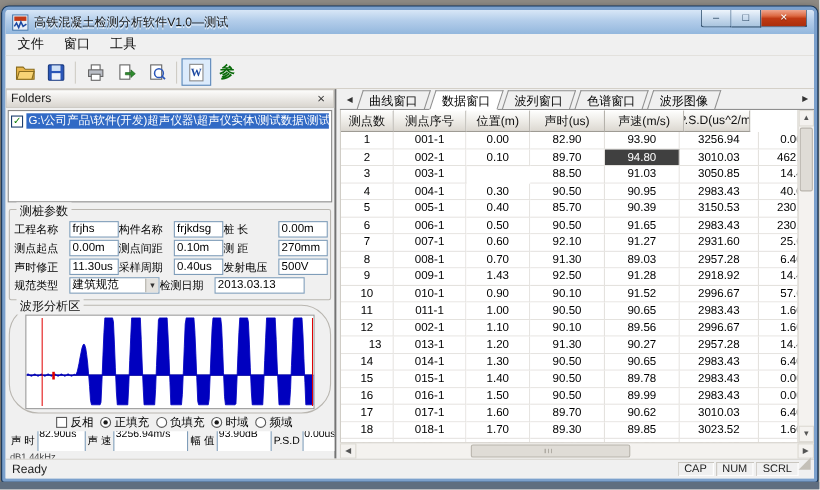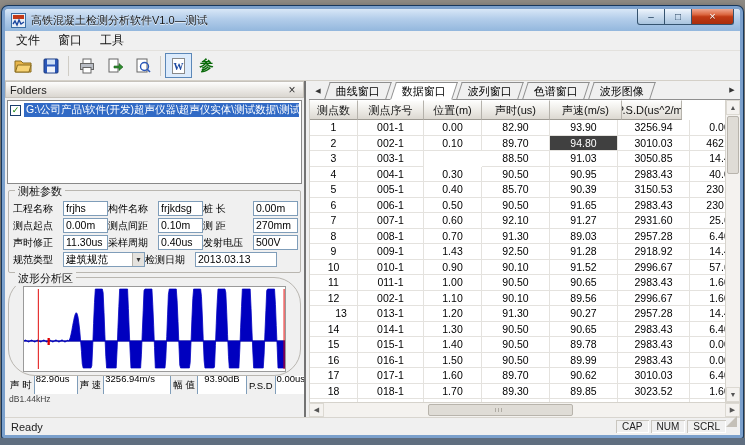--- a/index.html
+++ b/index.html
@@ -73,21 +73,21 @@
   .options { height:16px; flex:none; display:flex; align-items:center; gap:6px; padding-left:46px; font-size:10.5px; overflow:hidden; }
   .opt { display:flex; align-items:center; gap:3px; white-space:nowrap; }
   .radio { width:10px; height:10px; flex:none; border:1px solid #5a5a5a; border-radius:50%; background:#fff; position:relative; }
   .radio.checked::after { content:""; position:absolute; inset:2px; border-radius:50%; background:#1a1a1a; }
   .cb { width:10px; height:10px; flex:none; border:1px solid #5a5a5a; background:#fff; }
 
   .readouts { height:18px; flex:none; display:flex; align-items:center; padding:0 3px; font-size:9.5px; overflow:hidden; }
   .r-label { white-space:nowrap; margin:16px 2px; }
   .r-box { height:26px; line-height:12px; border:1px solid #7f9db9; background:#fff; font-size:9.5px; padding:0 1px;
     white-space:nowrap; overflow:hidden; flex:none; }
-  .r-box.r0 { width:44px; } .r-box.r1 { width:68px; } .r-box.r2 { width:50px;text-align:center; } .r-box.r3 { width:58px; }
+  .r-box.r0 { width:44px; } .r-box.r1 { width:68px; } .r-box.r2 { width:50px; } .r-box.r3 { width:58px; }
 
   .footnote { height:10px; flex:none; font-size:8.5px; color:#444; padding-left:4px; overflow:hidden; }
 
   
   .splitter { width:3px; flex:none; background:#f0f0f0; }
 
   
   .right-panel { flex:1; min-width:0; display:flex; flex-direction:column; background:#f0f0f0; }
   .tabstrip { height:19px; flex:none; display:flex; align-items:flex-end; padding:0 16px 0 2px;
     border-bottom:1px solid #8f8f8f; position:relative; background:#f0f0f0; }
@@ -262,20 +262,42 @@
               <svg viewBox="0 0 284 84" preserveAspectRatio="none">
                 <line x1="0" y1="54" x2="284" y2="54" stroke="#00007a" stroke-width="1"></line>
                 <path d="M0 54 L0.0 54.0 L0.9 53.2 L1.9 53.0 L2.8 53.6 L3.8 54.5 L4.7 55.0 L5.7 54.8 L6.6 54.0 L7.6 53.2 L8.5 53.0 L9.5 53.6 L10.4 54.5 L11.4 55.0 L12.3 54.8 L13.3 54.0 L14.2 53.2 L15.1 53.0 L16.1 53.6 L17.0 54.5 L18.0 55.0 L18.9 54.8 L19.9 53.9 L20.8 53.2 L21.8 53.0 L22.7 53.6 L23.7 54.5 L24.6 55.0 L25.6 54.8 L26.5 53.9 L27.5 53.1 L28.4 53.0 L29.3 53.6 L30.3 54.5 L31.2 55.0 L32.2 54.8 L33.1 53.9 L34.1 53.1 L35.0 53.0 L36.0 53.6 L36.9 54.5 L37.9 55.0 L38.8 54.7 L39.8 53.9 L40.7 53.1 L41.7 53.0 L42.6 53.7 L43.5 54.6 L44.5 55.0 L45.4 54.7 L46.4 53.9 L47.3 53.1 L48.3 54.0 L49.2 53.2 L50.2 51.0 L51.1 47.6 L52.1 43.2 L53.0 38.4 L54.0 33.8 L54.9 29.7 L55.9 26.9 L56.8 25.7 L57.7 26.6 L58.7 29.7 L59.6 35.2 L60.6 43.1 L61.5 52.9 L62.5 64.4 L63.4 76.8 L64.4 81.0 L65.3 81.0 L66.3 81.0 L67.2 81.0 L68.2 81.0 L69.1 81.0 L70.1 81.0 L71.0 81.0 L71.9 81.0 L72.9 81.0 L73.8 78.7 L74.8 58.3 L75.7 36.5 L76.7 15.4 L77.6 2.0 L78.6 2.0 L79.5 2.0 L80.5 2.0 L81.4 2.0 L82.4 2.0 L83.3 2.0 L84.3 2.0 L85.2 2.0 L86.1 5.6 L87.1 25.8 L88.0 47.4 L89.0 69.3 L89.9 81.0 L90.9 81.0 L91.8 81.0 L92.8 81.0 L93.7 81.0 L94.7 81.0 L95.6 81.0 L96.6 81.0 L97.5 81.0 L98.5 81.0 L99.4 81.0 L100.3 81.0 L101.3 62.8 L102.2 40.8 L103.2 19.5 L104.1 2.0 L105.1 2.0 L106.0 2.0 L107.0 2.0 L107.9 2.0 L108.9 2.0 L109.8 2.0 L110.8 2.0 L111.7 2.0 L112.7 2.0 L113.6 21.6 L114.5 43.0 L115.5 65.0 L116.4 81.0 L117.4 81.0 L118.3 81.0 L119.3 81.0 L120.2 81.0 L121.2 81.0 L122.1 81.0 L123.1 81.0 L124.0 81.0 L125.0 81.0 L125.9 81.0 L126.9 81.0 L127.8 67.2 L128.7 45.2 L129.7 23.7 L130.6 3.6 L131.6 2.0 L132.5 2.0 L133.5 2.0 L134.4 2.0 L135.4 2.0 L136.3 2.0 L137.3 2.0 L138.2 2.0 L139.2 2.0 L140.1 17.5 L141.1 38.7 L142.0 60.6 L142.9 81.0 L143.9 81.0 L144.8 81.0 L145.8 81.0 L146.7 81.0 L147.7 81.0 L148.6 81.0 L149.6 81.0 L150.5 81.0 L151.5 81.0 L152.4 81.0 L153.4 81.0 L154.3 71.5 L155.3 49.6 L156.2 27.9 L157.1 7.5 L158.1 2.0 L159.0 2.0 L160.0 2.0 L160.9 2.0 L161.9 2.0 L162.8 2.0 L163.8 2.0 L164.7 2.0 L165.7 2.0 L166.6 13.4 L167.6 34.3 L168.5 56.2 L169.5 78.0 L170.4 81.0 L171.3 81.0 L172.3 81.0 L173.2 81.0 L174.2 81.0 L175.1 81.0 L176.1 81.0 L177.0 81.0 L178.0 81.0 L178.9 81.0 L179.9 81.0 L180.8 75.8 L181.8 54.0 L182.7 32.2 L183.7 11.4 L184.6 2.0 L185.5 2.0 L186.5 2.0 L187.4 2.0 L188.4 2.0 L189.3 2.0 L190.3 2.0 L191.2 2.0 L192.2 2.0 L193.1 9.4 L194.1 30.0 L195.0 51.8 L196.0 73.7 L196.9 81.0 L197.9 81.0 L198.8 81.0 L199.7 81.0 L200.7 81.0 L201.6 81.0 L202.6 81.0 L203.5 81.0 L204.5 81.0 L205.4 81.0 L206.4 81.0 L207.3 80.1 L208.3 58.4 L209.2 36.5 L210.2 15.4 L211.1 2.0 L212.1 2.0 L213.0 2.0 L213.9 2.0 L214.9 2.0 L215.8 2.0 L216.8 2.0 L217.7 2.0 L218.7 2.0 L219.6 5.6 L220.6 25.8 L221.5 47.4 L222.5 69.3 L223.4 81.0 L224.4 81.0 L225.3 81.0 L226.3 81.0 L227.2 81.0 L228.1 81.0 L229.1 81.0 L230.0 81.0 L231.0 81.0 L231.9 81.0 L232.9 81.0 L233.8 81.0 L234.8 62.8 L235.7 40.8 L236.7 19.5 L237.6 2.0 L238.6 2.0 L239.5 2.0 L240.5 2.0 L241.4 2.0 L242.3 2.0 L243.3 2.0 L244.2 2.0 L245.2 2.0 L246.1 2.0 L247.1 21.6 L248.0 43.0 L249.0 65.0 L249.9 81.0 L250.9 81.0 L251.8 81.0 L252.8 81.0 L253.7 81.0 L254.7 81.0 L255.6 81.0 L256.5 81.0 L257.5 81.0 L258.4 81.0 L259.4 81.0 L260.3 81.0 L261.3 67.2 L262.2 45.2 L263.2 23.7 L264.1 3.6 L265.1 2.0 L266.0 2.0 L267.0 2.0 L267.9 2.0 L268.9 2.0 L269.8 2.0 L270.7 2.0 L271.7 2.0 L272.6 2.0 L273.6 17.5 L274.5 38.7 L275.5 60.6 L276.4 81.0 L277.4 81.0 L278.3 81.0 L279.3 81.0 L280.2 81.0 L281.2 81.0 L282.1 81.0 L283.1 81.0 L284.0 81.0 L284 54 Z" fill="#0000bf" stroke="#0000bf" stroke-width="0.8"></path>
                 <line x1="15.6" y1="2" x2="15.6" y2="82" stroke="#e00000" stroke-width="1"></line>
                 <rect x="25.6" y="51" width="2.5" height="7" fill="#e00000"></rect>
                 <line x1="283" y1="2" x2="283" y2="82" stroke="#e00000" stroke-width="1"></line>
               </svg>
             </div>
         </div>
 
+        <div class="options" id="options-row">
+            <span class="opt">
+              <span class="cb"></span>
+              <span class="opt-label">反相</span>
+            </span>
+            <span class="opt">
+              <span class="radio checked"></span>
+              <span class="opt-label">正填充</span>
+            </span>
+            <span class="opt">
+              <span class="radio"></span>
+              <span class="opt-label">负填充</span>
+            </span>
+            <span class="opt">
+              <span class="radio checked"></span>
+              <span class="opt-label">时域</span>
+            </span>
+            <span class="opt">
+              <span class="radio"></span>
+              <span class="opt-label">频域</span>
+            </span>
+          </div>
         <div class="readouts" id="readouts-row">
             <span class="r-label">声 时</span>
             <span class="r-box r0">82.90us</span>
             <span class="r-label">声 速</span>
             <span class="r-box r1">3256.94m/s</span>
             <span class="r-label">幅 值</span>
             <span class="r-box r2">93.90dB</span>
             <span class="r-label">P.S.D</span>
             <span class="r-box r3">0.00us^2/m</span>
           </div>

